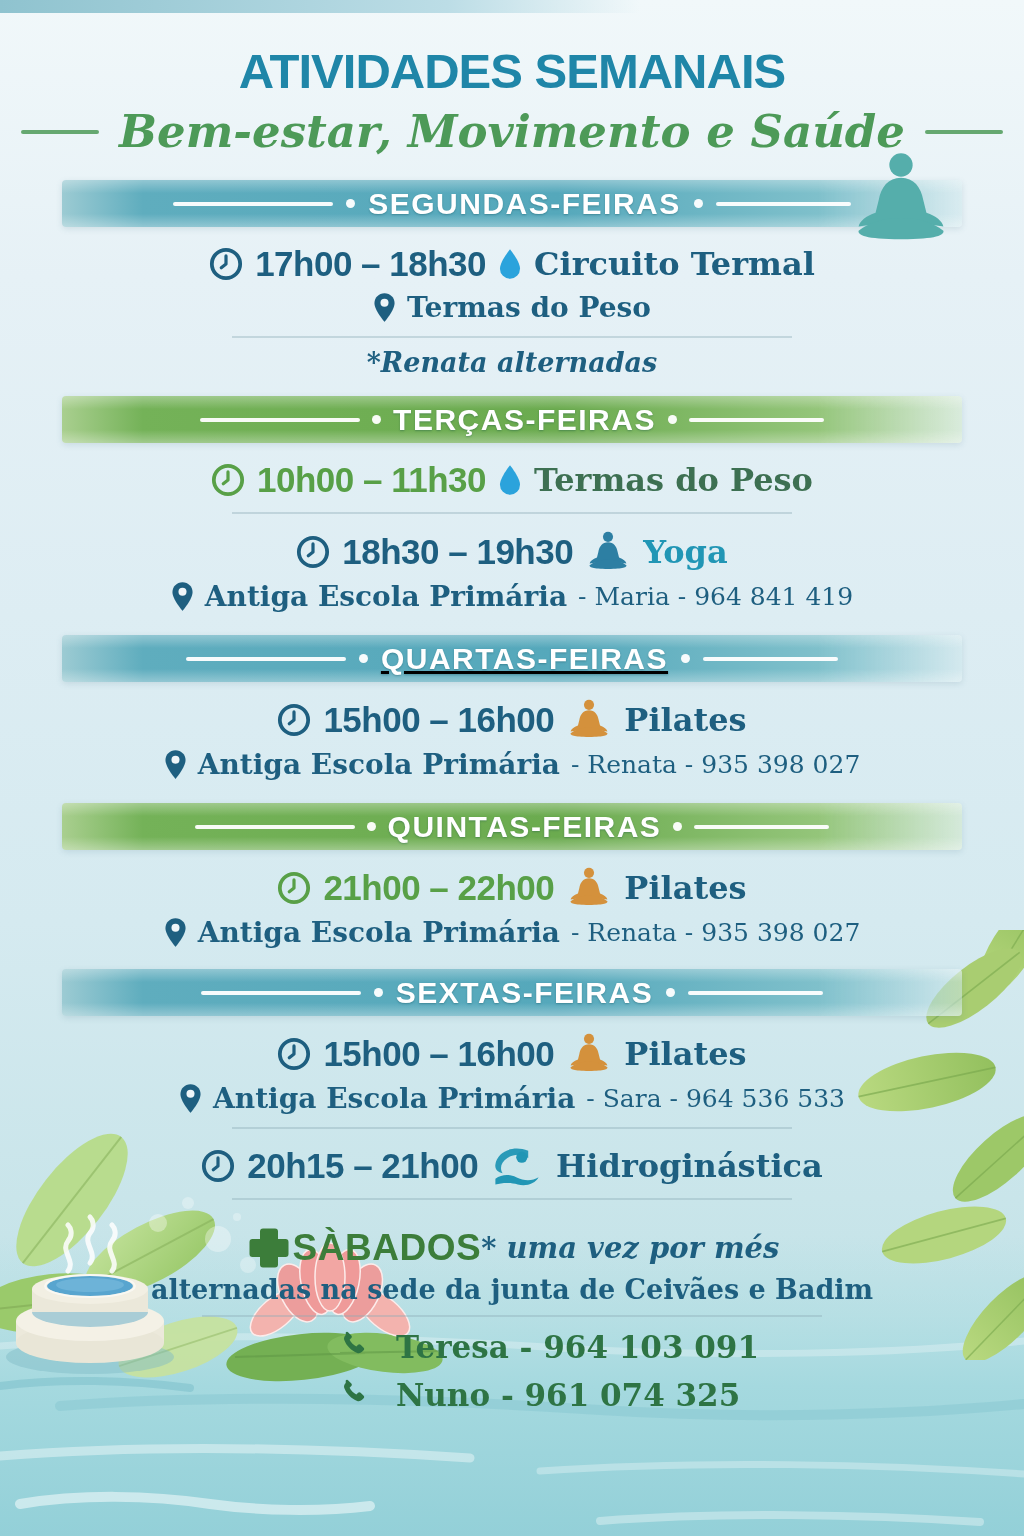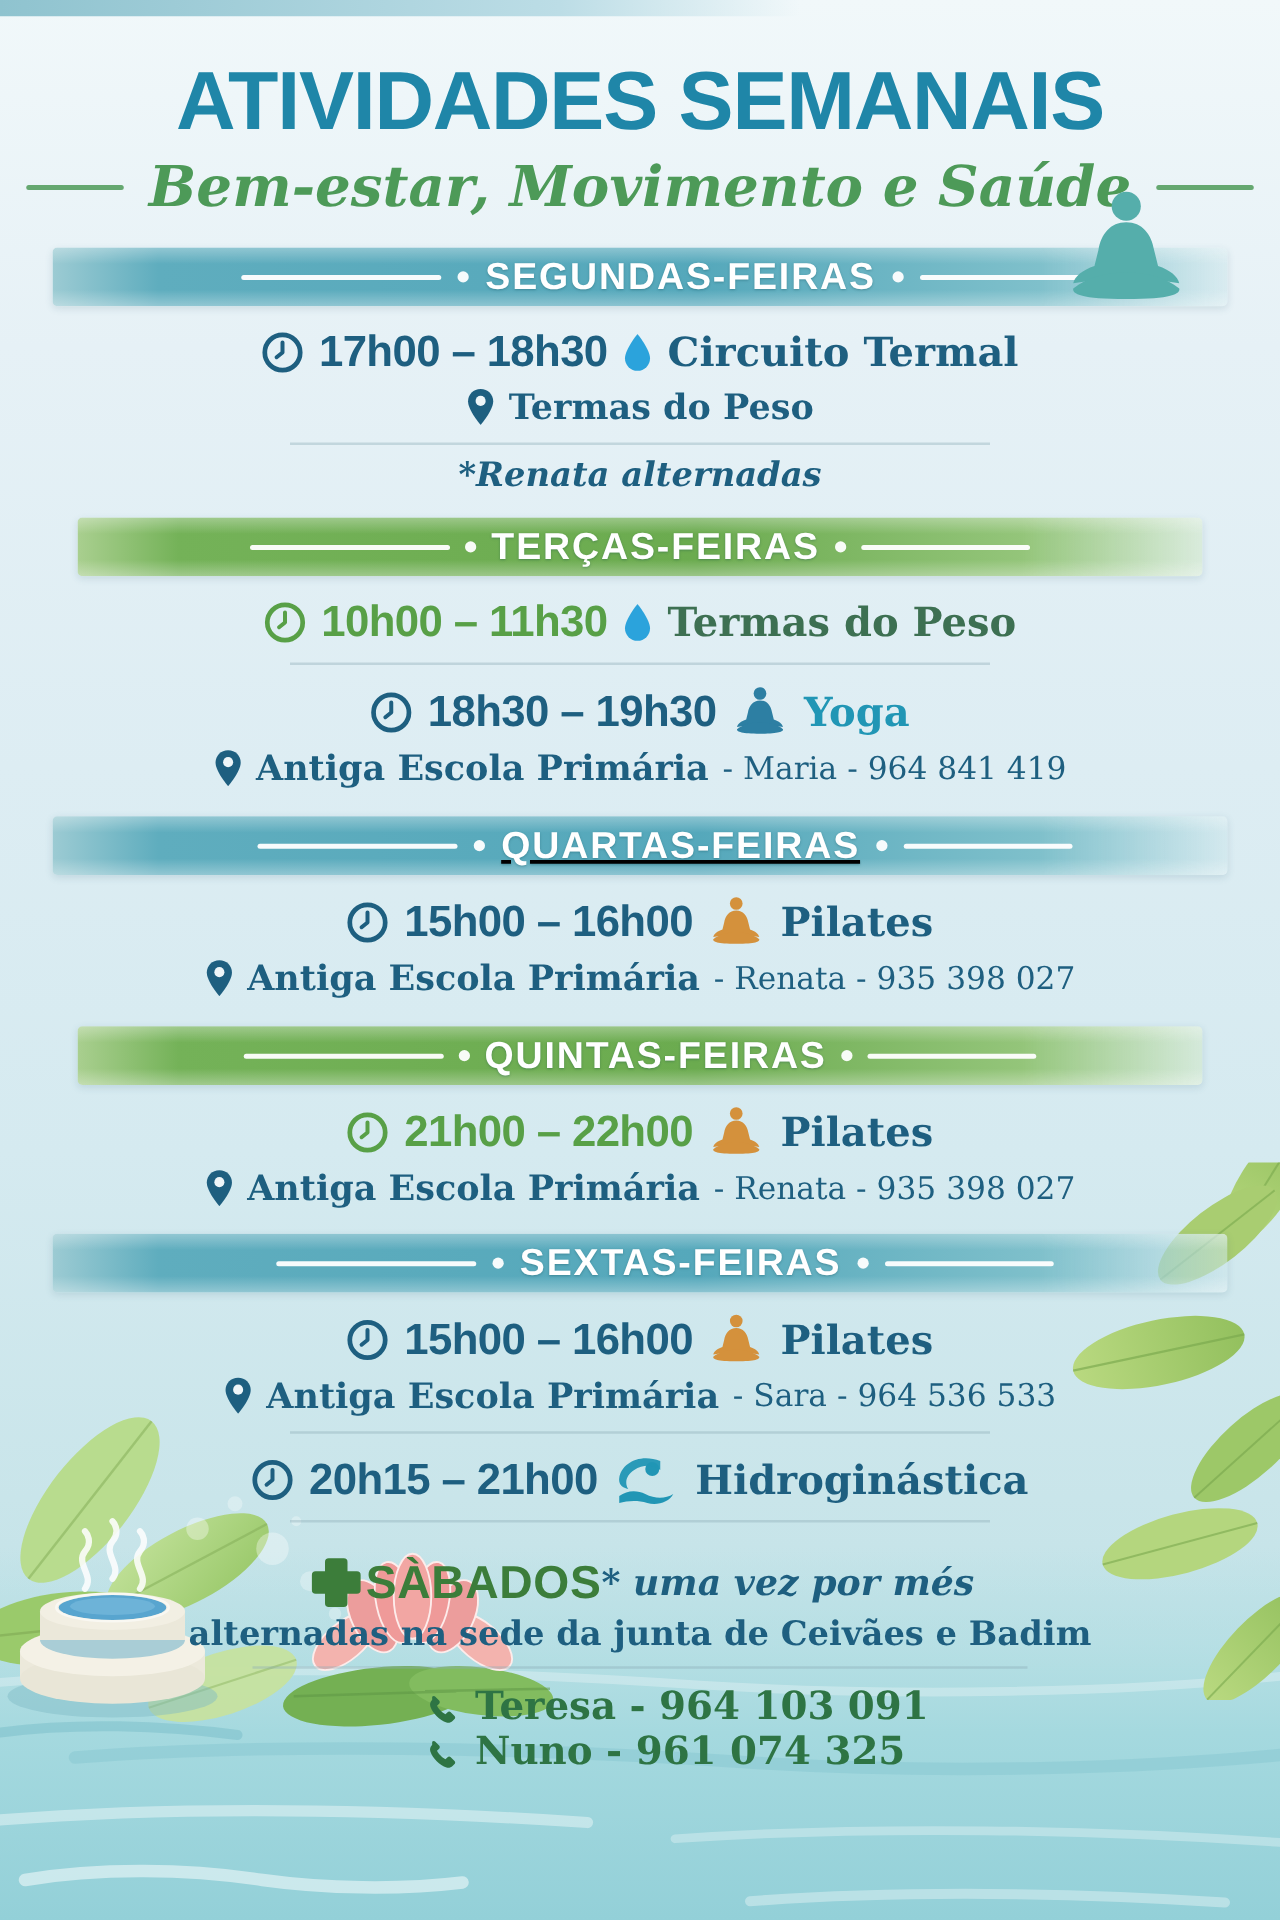--- a/index.html
+++ b/index.html
@@ -8,35 +8,35 @@
     font-family:"Liberation Sans",sans-serif;
     background:
       linear-gradient(180deg,#f1f8fa 0%,#e6f1f6 18%,#ddedf3 40%,#d5eaf0 60%,#c9e5ea 78%,#b7dde2 100%);
   }
   .top-wash{position:absolute;top:0;left:0;width:640px;height:13px;
     background:linear-gradient(90deg,#8fc3cf,#bcdde6 70%,rgba(207,230,236,0));}
   .decor{position:absolute;z-index:1;}
   .content{position:relative;z-index:2;}
 
   
-  .title{margin:46px 0 0;text-align:center;font-weight:800;font-size:66px;line-height:1.05;
+  .title{margin:46px 0 0;text-align:center;font-weight:800;font-size:49px;line-height:1.05;
     color:var(--title-teal,#1f86a8);letter-spacing:-1px;font-family:"Liberation Sans",sans-serif;}
   .subtitle-row{display:flex;align-items:center;justify-content:center;gap:20px;margin-top:8px;}
   .sub-dash{height:4px;width:78px;border-radius:3px;background:var(--subtitle-green,#4d9a58);opacity:.85;}
   .subtitle{font-family:"DejaVu Serif",serif;font-style:italic;font-weight:700;font-size:45px;
     color:var(--subtitle-green,#4d9a58);}
   .figure-top{position:absolute;top:104px;right:70px;width:106px;height:100px;color:#55aeab;}
 
   
   .banner{width:900px;height:47px;margin:0 auto;border-radius:4px;
     display:flex;align-items:center;justify-content:center;gap:13px;
     box-shadow:0 2px 6px rgba(60,110,125,.15);}
   .banner.teal{background:
     linear-gradient(180deg,rgba(255,255,255,.32) 0%,rgba(255,255,255,0) 28%,rgba(255,255,255,0) 72%,rgba(255,255,255,.32) 100%),
-    linear-gradient(90deg,#9ccbd3 0%,var(--teal-banner,#5fadbe) 9%,#55a8bb 55%,#7fc0cb 84%,rgba(205,230,235,.55) 100%); padding-left: 40px;}
+    linear-gradient(90deg,#9ccbd3 0%,var(--teal-banner,#5fadbe) 9%,#55a8bb 55%,#7fc0cb 84%,rgba(205,230,235,.55) 100%);}
   .banner.green{background:
     linear-gradient(180deg,rgba(255,255,255,.32) 0%,rgba(255,255,255,0) 28%,rgba(255,255,255,0) 72%,rgba(255,255,255,.32) 100%),
     linear-gradient(90deg,#a9cf8f 0%,var(--green-banner,#74b258) 9%,#6bab4f 55%,#94c57a 84%,rgba(210,232,200,.55) 100%); gap: 12px;}
   .b-title{margin:0;color:#fff;font-size:30px;font-weight:700;letter-spacing:1.5px;
     text-shadow:0 1px 2px rgba(0,60,70,.3);}
   .b-line{height:3.5px;background:rgba(255,255,255,.95);border-radius:2px;}
   .b-line.l{width:160px;}  .b-line.r{width:135px;}
   .b-dot{width:9px;height:9px;border-radius:50%;background:rgba(255,255,255,.95);}
 
   
@@ -70,21 +70,21 @@
   
   .sat-header{display:flex;align-items:center;justify-content:center;margin-top:24px;}
   .plus{width:48px;height:48px;color:var(--sat-green,#3c7d3a);}
   .sat-title{margin:0;font-size:37px;font-weight:800;letter-spacing:.5px;color:var(--sat-green,#3c7d3a);}
   .sat-note{font-family:"DejaVu Serif",serif;font-style:italic;font-weight:700;font-size:29px;
     color:var(--text-dark,#1e5f80);}
   .sat-detail{text-align:center;font-family:"DejaVu Serif",serif;font-weight:600;font-size:27px;
     color:var(--text-dark,#1e5f80);margin-top:2px;}
   .sat-divider{width:620px;margin:10px auto 0;border-top:2px solid rgba(140,172,182,.38);}
   .contacts{margin:12px 0 0 338px;}
-  .contact-row{display:flex;align-items:flex-end;gap:13px;}
+  .contact-row{display:flex;align-items:flex-start;gap:29px;margin-top:12px;}
   .phone{width:29px;height:29px;color:var(--contact-green,#2e7444);}
   .contact-text{font-family:"DejaVu Serif",serif;font-weight:700;font-size:31px;
     color:var(--contact-green,#2e7444);}
 </style>
 </head>
 <body>
 
 <div class="top-wash decor"></div>
 
 <div class="decor" style="left:0;bottom:0;width:1024px;height:300px;">

